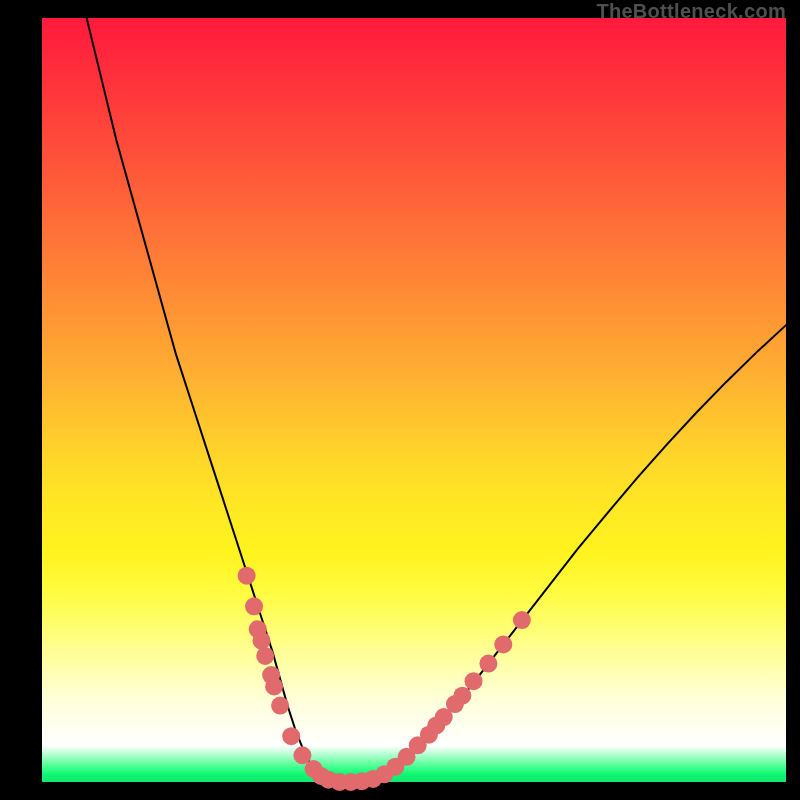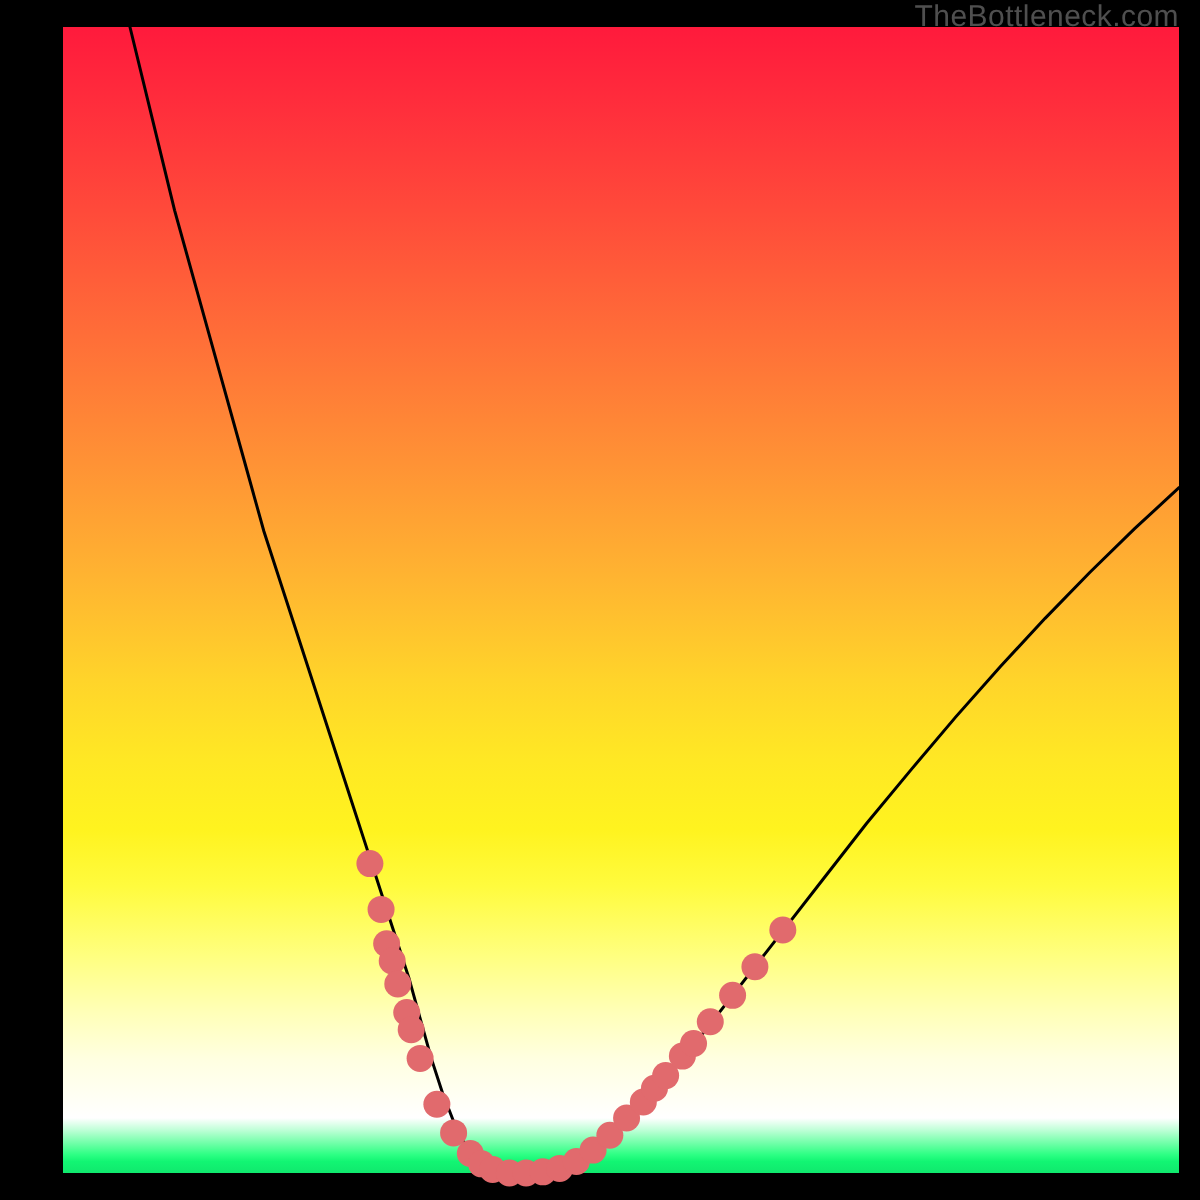--- a/index.html
+++ b/index.html
@@ -49,21 +49,21 @@
       #10e86d 100%
     );
   }
   .watermark {
     position: absolute;
     top: 0px;
     right: 14px;
     color: #4f4f4f;
     font-size: 20px;
     letter-spacing: 0.3px;
-    font-weight: 400;
+    font-weight: 700;
     user-select: none;
   }
   svg.curve {
     position: absolute;
     left: 0;
     top: 0;
     width: 744px;
     height: 764px;
     overflow: visible;
   }

